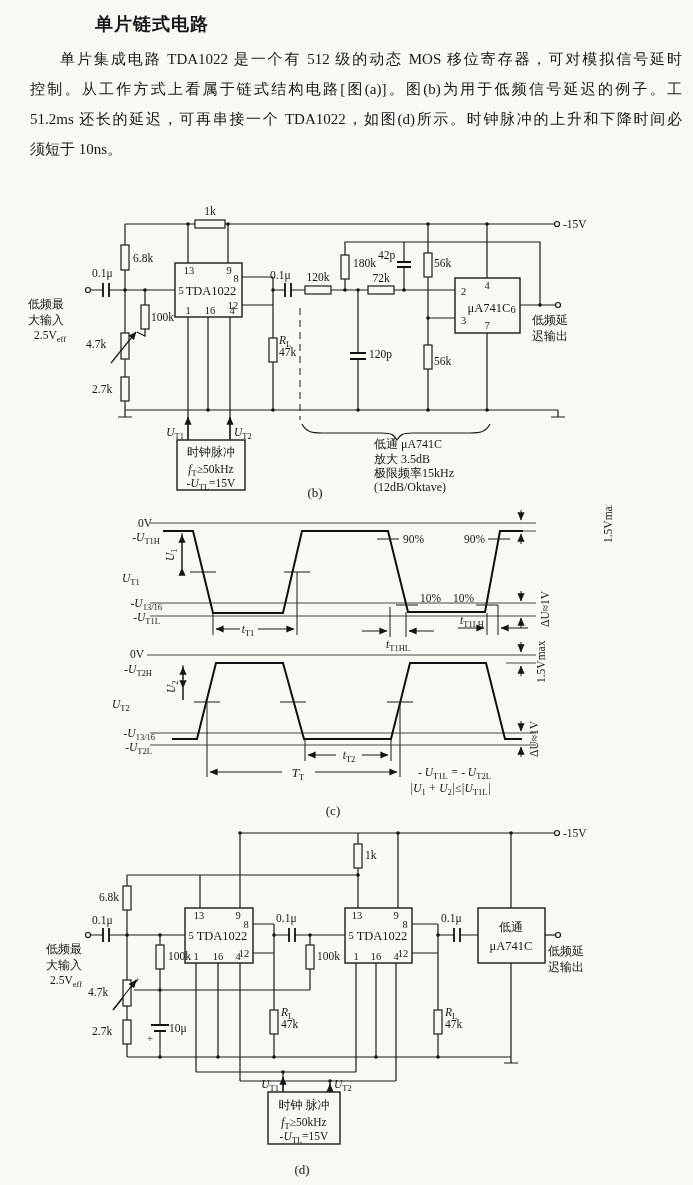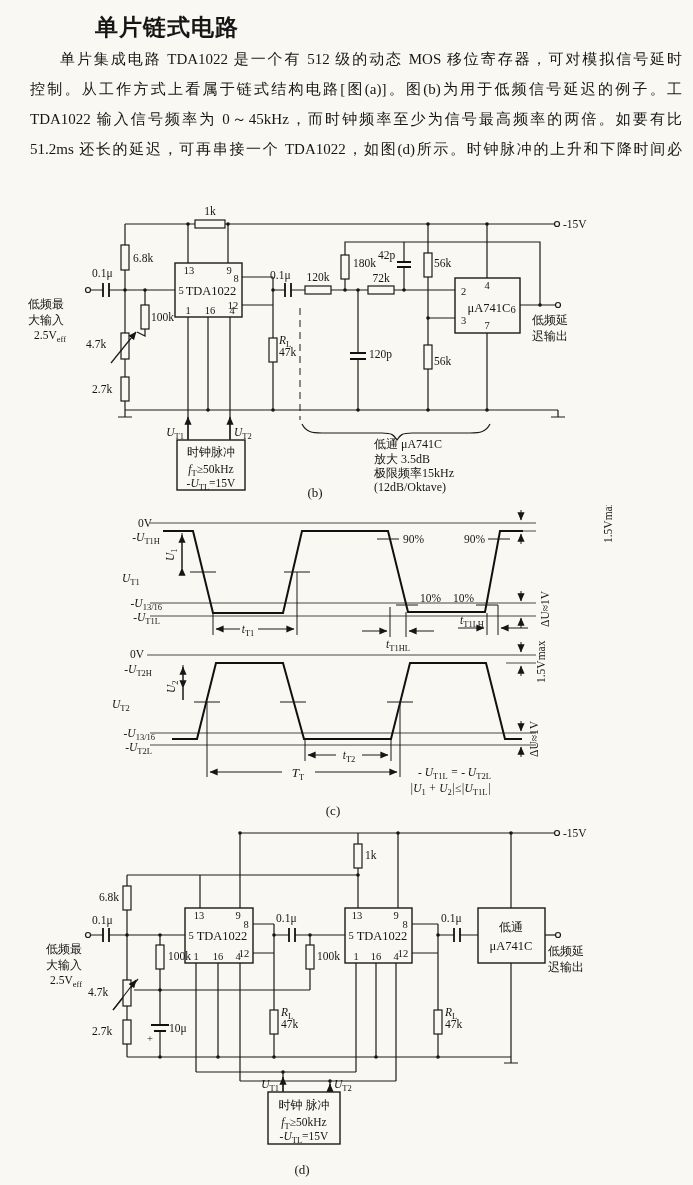--- a/index.html
+++ b/index.html
@@ -1,19 +1,19 @@
 <!DOCTYPE html>
 <html><head>
 <meta charset="utf-8">
 <style>
   html,body{margin:0;padding:0;}
   body{background:#888;}
   #page{position:relative;width:693px;height:1185px;background:#faf8f2;color:#161616;
         font-family:"Liberation Serif","DejaVu Serif",serif;overflow:hidden;}
-  #title{position:absolute;left:95px;top:12px;font-size:23px;font-weight:bold;letter-spacing:1px;}
+  #title{position:absolute;left:95px;top:12px;font-size:18px;font-weight:bold;letter-spacing:1px;}
   #intro{position:absolute;left:30px;top:44px;width:652px;font-size:15px;line-height:30px;}
   .pline{white-space:nowrap;text-align-last:justify;text-align:justify;}
   .pline.first{text-indent:2em;}
   .pline.last{text-align-last:left;}
   svg{position:absolute;left:0;}
   #figb{top:205px;} #figc{top:505px;} #figd{top:820px;}
   svg text{font-family:"Liberation Serif","DejaVu Serif",serif;font-size:11.5px;fill:#161616;}
   .cn{font-size:12px;} .chip{font-size:12.5px;} .pn{font-size:10.5px;}
   .it{font-style:italic;} .sb{font-size:8.5px;} .cap{font-size:13px;}
   .w{stroke:#1b1b1b;stroke-width:1.2;fill:none;}
@@ -29,22 +29,22 @@
 </head>
 <body>
 
 <div id="page">
 
   <div id="title">单片链式电路</div>
 
   <div id="intro">
     <div class="pline first">单片集成电路 TDA1022 是一个有 512 级的动态 MOS 移位寄存器，可对模拟信号延时</div>
     <div class="pline">控制。从工作方式上看属于链式结构电路[图(a)]。图(b)为用于低频信号延迟的例子。工</div>
-    <div class="pline">TDA1022 输入信号频率为 0～45kHz，而时钟频率至少为信号最高频率的两倍。如要有比</div>
     <div class="pline">51.2ms 还长的延迟，可再串接一个 TDA1022，如图(d)所示。时钟脉冲的上升和下降时间必</div>
+    <div class="pline last">须短于 10ns。</div>
   </div>
 
   <svg id="figb" width="693" height="300" viewBox="0 0 693 300">
     <defs>
       <marker id="ah" viewBox="0 0 10 8" refX="8.5" refY="4" markerWidth="9" markerHeight="8" orient="auto" markerUnits="userSpaceOnUse">
         <path d="M0,0 L9,4 L0,8 z" fill="#161616"></path>
       </marker>
     </defs>
     <g>
       <path class="w" d="M125,19 H554"></path>

